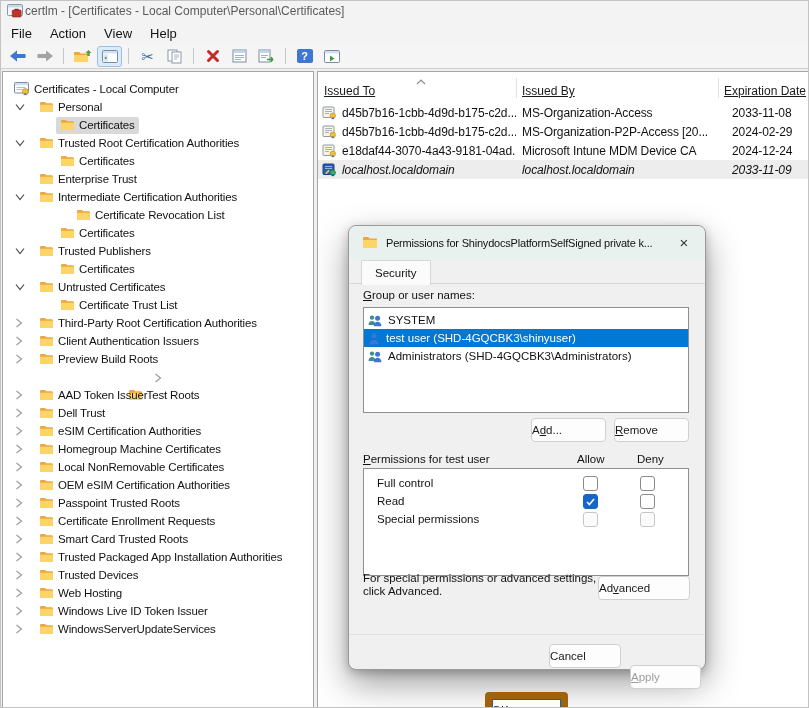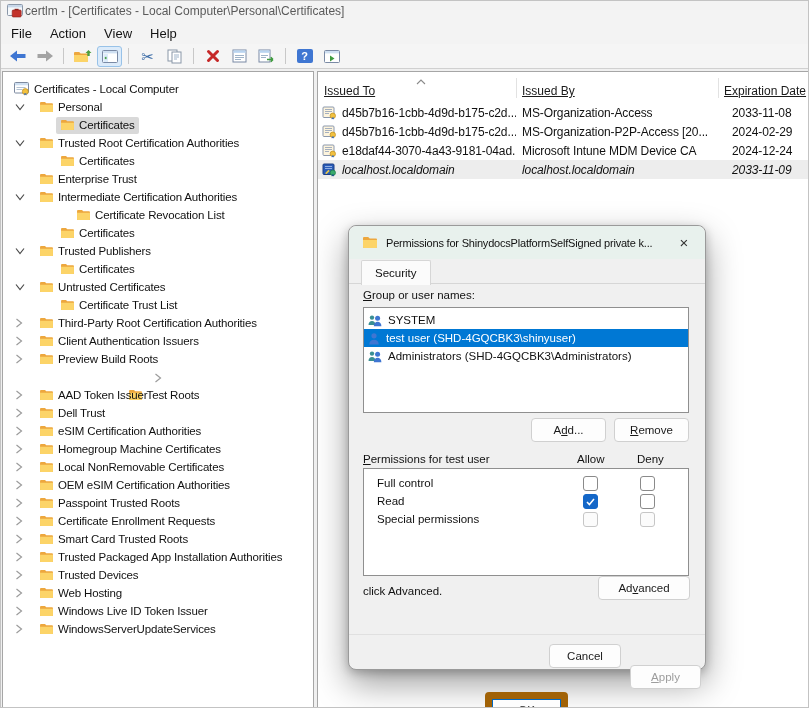--- a/index.html
+++ b/index.html
@@ -62,21 +62,21 @@
   .dlg-tab{position:absolute;left:12px;top:34px;height:24px;padding:0 13px;background:#fbfbfb;
     border:1px solid #d6d6d6;border-bottom:none;display:flex;align-items:center;z-index:2;
     border-radius:2px 2px 0 0;}
   .lblrow{position:absolute;left:14px;white-space:nowrap;}
   .accel{text-decoration:underline;text-underline-offset:1px;}
   .boxed{position:absolute;left:14px;width:324px;background:#fff;border:1px solid #8f8f8f;}
   #userlist{top:81px;height:101px;padding-top:3px;}
   .usr-row{height:18px;display:flex;align-items:center;gap:5px;padding-left:3px;white-space:nowrap;}
   .usr-row.sel{background:#0078d4;color:#fff;}
   .btn{position:absolute;height:22px;background:#fdfdfd;border:1px solid #d0d0d0;border-radius:4px;
-    font-size:11.5px;color:#1a1a1a;display:flex;align-items:center;justify-content:center;
+    font-size:11.5px;color:#1a1a1a;display:flex;align-items:center;justify-content:flex-start;
     font-family:"Liberation Sans",sans-serif;}
   #btn-add{left:182px;top:192px;width:73px;}
   #btn-remove{left:265px;top:192px;width:73px;}
   .colhead{position:absolute;top:227px;white-space:nowrap;}
   #permbox{top:242px;height:100px;padding-top:6px;position:absolute;}
   .perm-row{height:18px;position:relative;}
   .perm-label{position:absolute;left:13px;top:2px;white-space:nowrap;}
   .cb{position:absolute;top:1px;width:13px;height:13px;border:1px solid #8a8a8a;border-radius:3px;
     background:#fff;display:flex;align-items:center;justify-content:center;}
   .cb.allow{left:219px;} .cb.deny{left:276px;}
@@ -814,20 +814,21 @@
         </span>
         <span class="cb deny"></span>
       </div>
       <div class="perm-row">
         <span class="perm-label">Special permissions</span>
         <span class="cb allow disabled"></span>
         <span class="cb deny disabled"></span>
       </div>
     </div>
 
+  <div class="lblrow note1">For special permissions or advanced settings,</div>
   <div class="lblrow note2">click Advanced.</div>
   <div class="btn" id="btn-advanced">
     <span><span>Ad</span><span class="accel">v</span><span>anced</span></span>
   </div>
 
   <div class="dlg-footline"></div>
   <div class="btn" id="btn-ok">OK</div>
   <div class="btn" id="btn-cancel">Cancel</div>
   <div class="btn" id="btn-apply">
     <span><span></span><span class="accel">A</span><span>pply</span></span>

